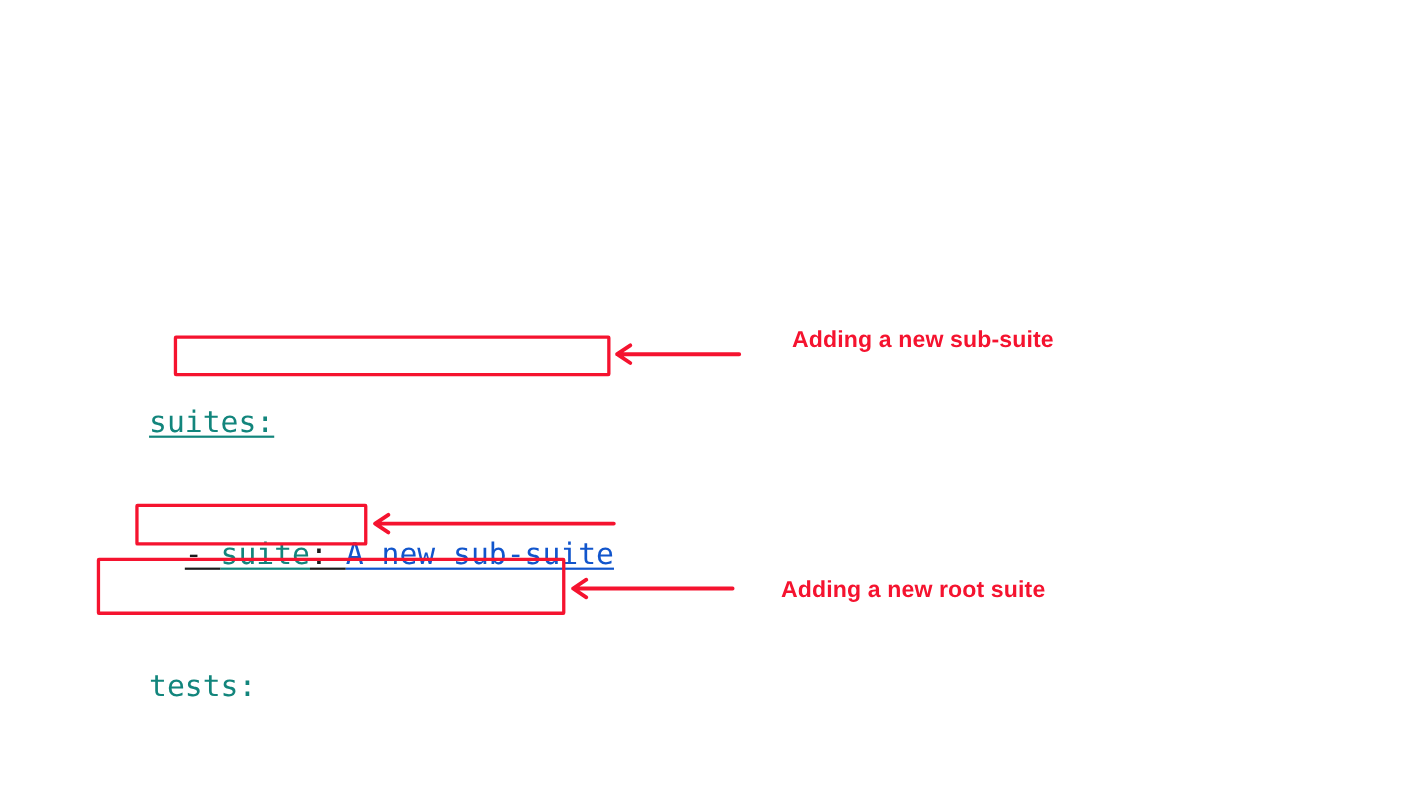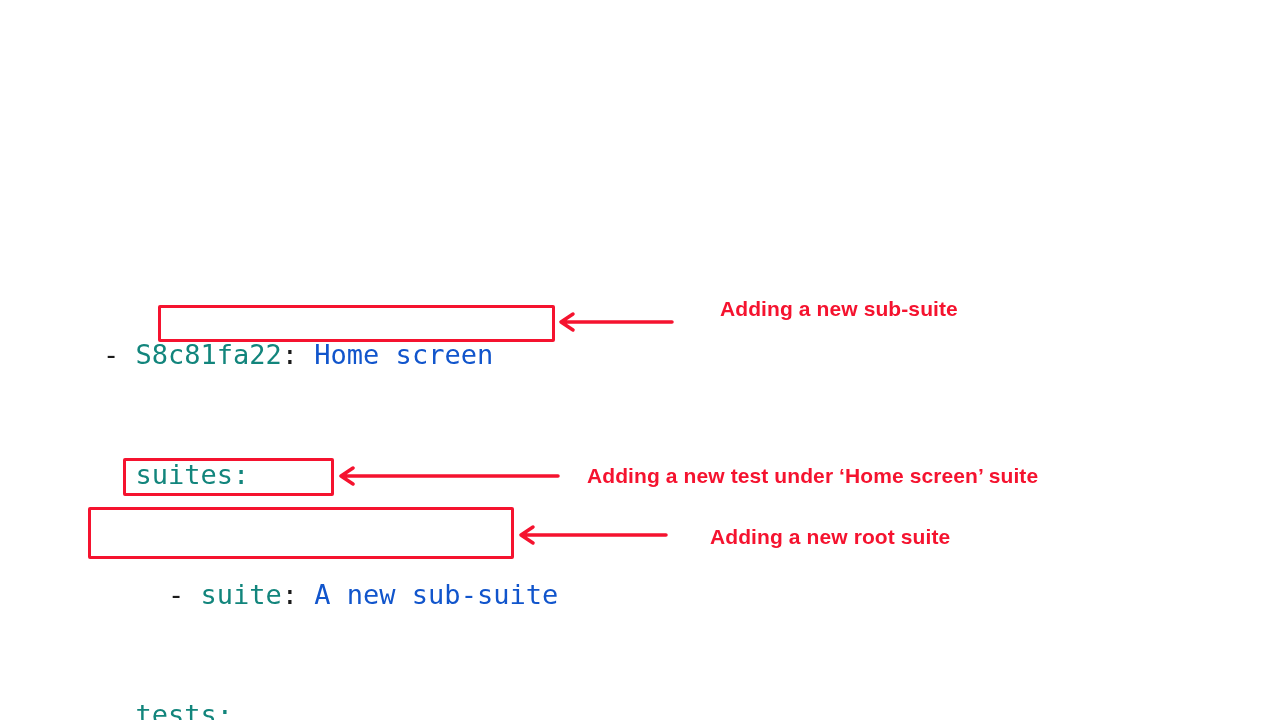--- a/index.html
+++ b/index.html
@@ -15,20 +15,21 @@
     white-space:pre;
   }
   .line { height:30px; }
   .ind2 { padding-left:2ch; }
   .ind4 { padding-left:4ch;text-align:right; }
   .tk { white-space:pre; }
   .key   { color:#12857c; }
   .value { color:#1155cc; }
   .plain { color:#1b1b1b; }
   .u {
+    text-decoration:underline;
     text-decoration-thickness:2px;
     text-underline-offset:3px;
   }
   .rbox {
     position:absolute;
     border:3px solid #f5132f;
     border-radius:2px;
     background:transparent;
   }
   .arrow { position:absolute; }
@@ -42,21 +43,20 @@
     letter-spacing:0.1px;
   }
 </style>
 </head>
 <body>
 
 <div class="stage">
 
   <div class="code">
 
-    <div class="line ind0"><span class="tk plain">- </span><span class="tk key">S8c81fa22</span><span class="tk plain">: </span><span class="tk value">Home screen</span></div>
 
     <div class="line ind2"><span class="tk key u">suites:</span></div>
 
     <div class="line ind4"><span class="tk plain u">- </span><span class="tk key u">suite</span><span class="tk plain u">: </span><span class="tk value u">A new sub-suite</span></div>
 
     <div class="line ind2"><span class="tk key">tests:</span></div>
 
     
 
     
@@ -80,16 +80,15 @@
     <path d="M5 12 H116 M17 4 L5 12 L17 20" fill="none" stroke="#f5132f" stroke-width="3.5" stroke-linecap="round" stroke-linejoin="round"></path>
   </svg>
   <svg class="arrow" style="left:336px; top:464px;" width="226" height="24" viewBox="0 0 226 24">
     <path d="M5 12 H222 M17 4 L5 12 L17 20" fill="none" stroke="#f5132f" stroke-width="3.5" stroke-linecap="round" stroke-linejoin="round"></path>
   </svg>
   <svg class="arrow" style="left:516px; top:523px;" width="154" height="24" viewBox="0 0 154 24">
     <path d="M5 12 H150 M17 4 L5 12 L17 20" fill="none" stroke="#f5132f" stroke-width="3.5" stroke-linecap="round" stroke-linejoin="round"></path>
   </svg>
 
   <div class="callout" style="left:720px; top:298px;">Adding a new sub-suite</div>
-  <div class="callout" style="left:587px; top:465px;">Adding a new test under ‘Home screen’ suite</div>
   <div class="callout" style="left:710px; top:526px;">Adding a new root suite</div>
 
 </div>
 
 </body></html>

